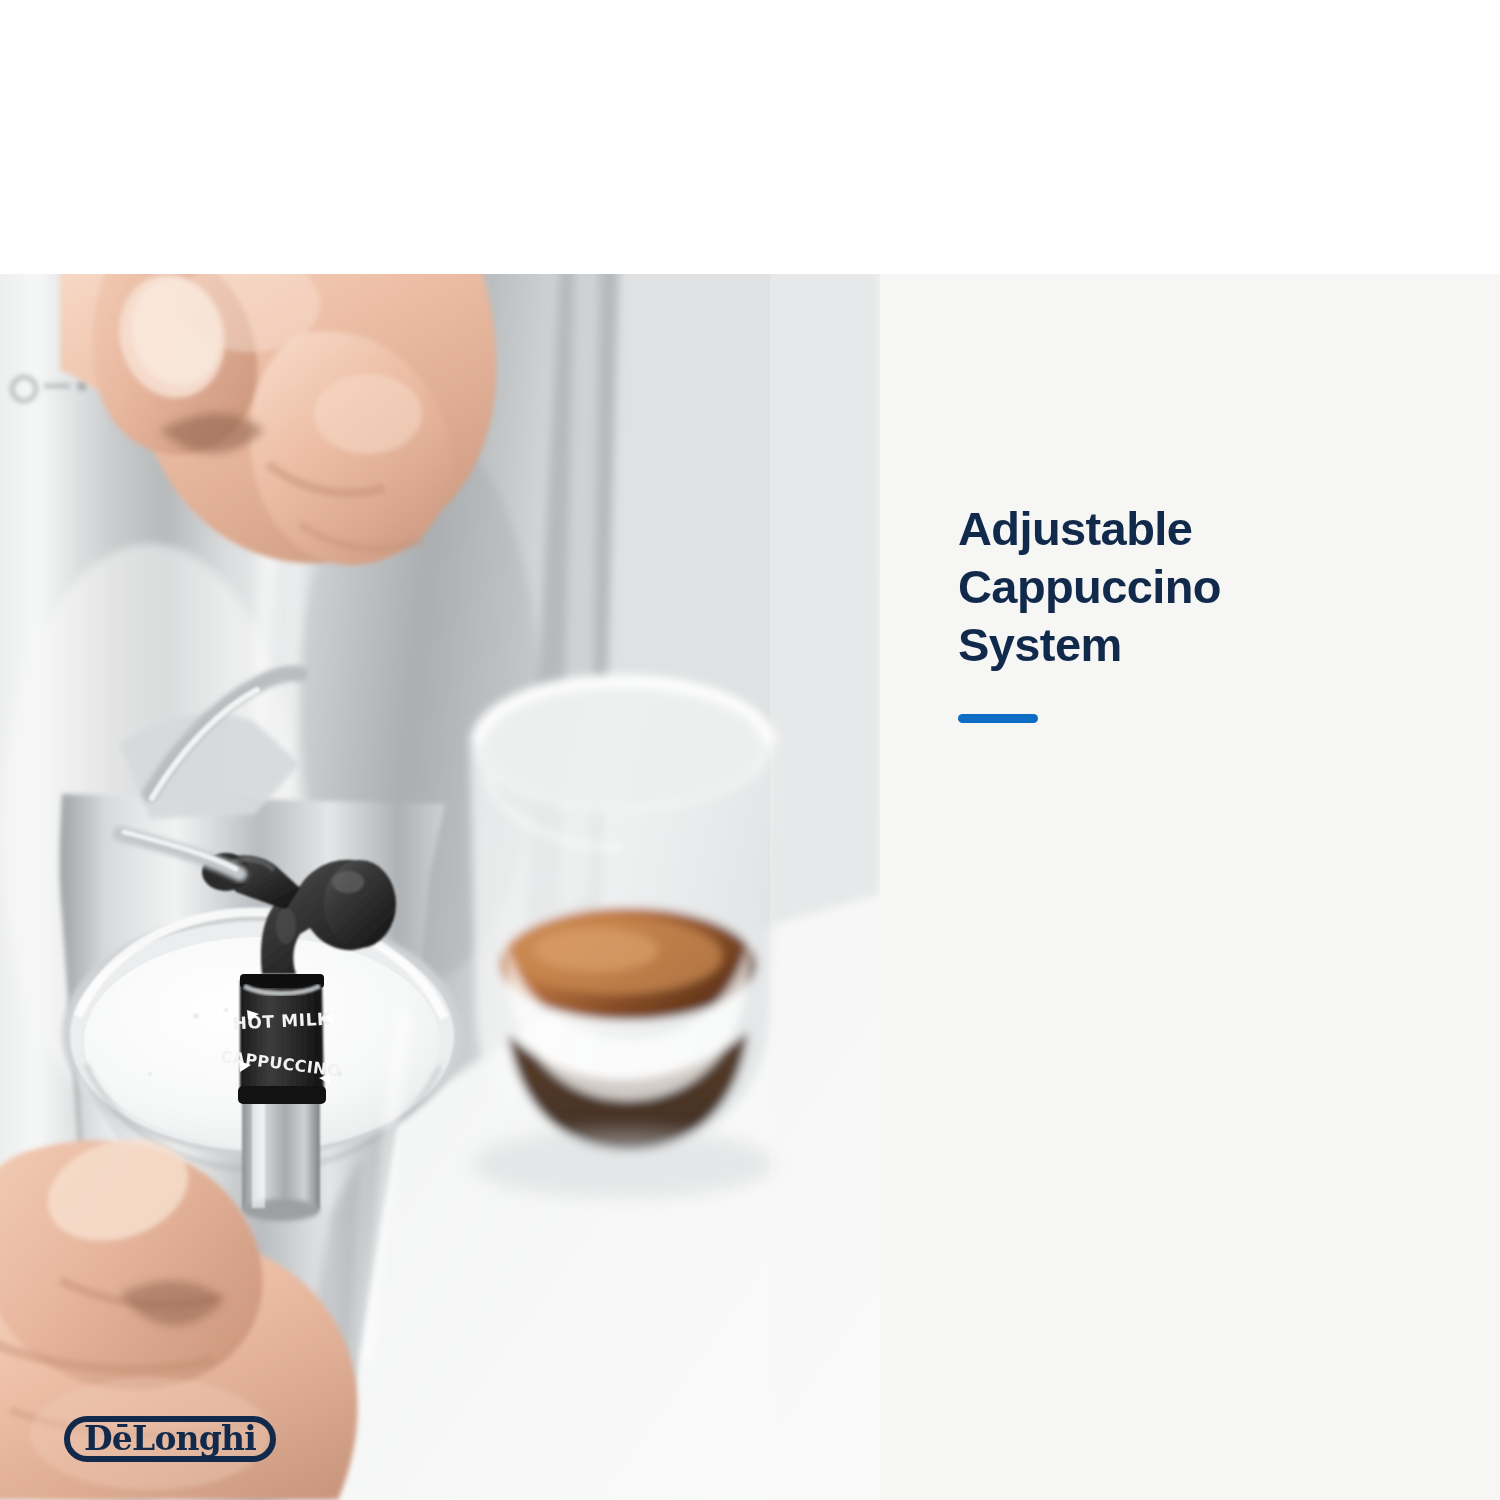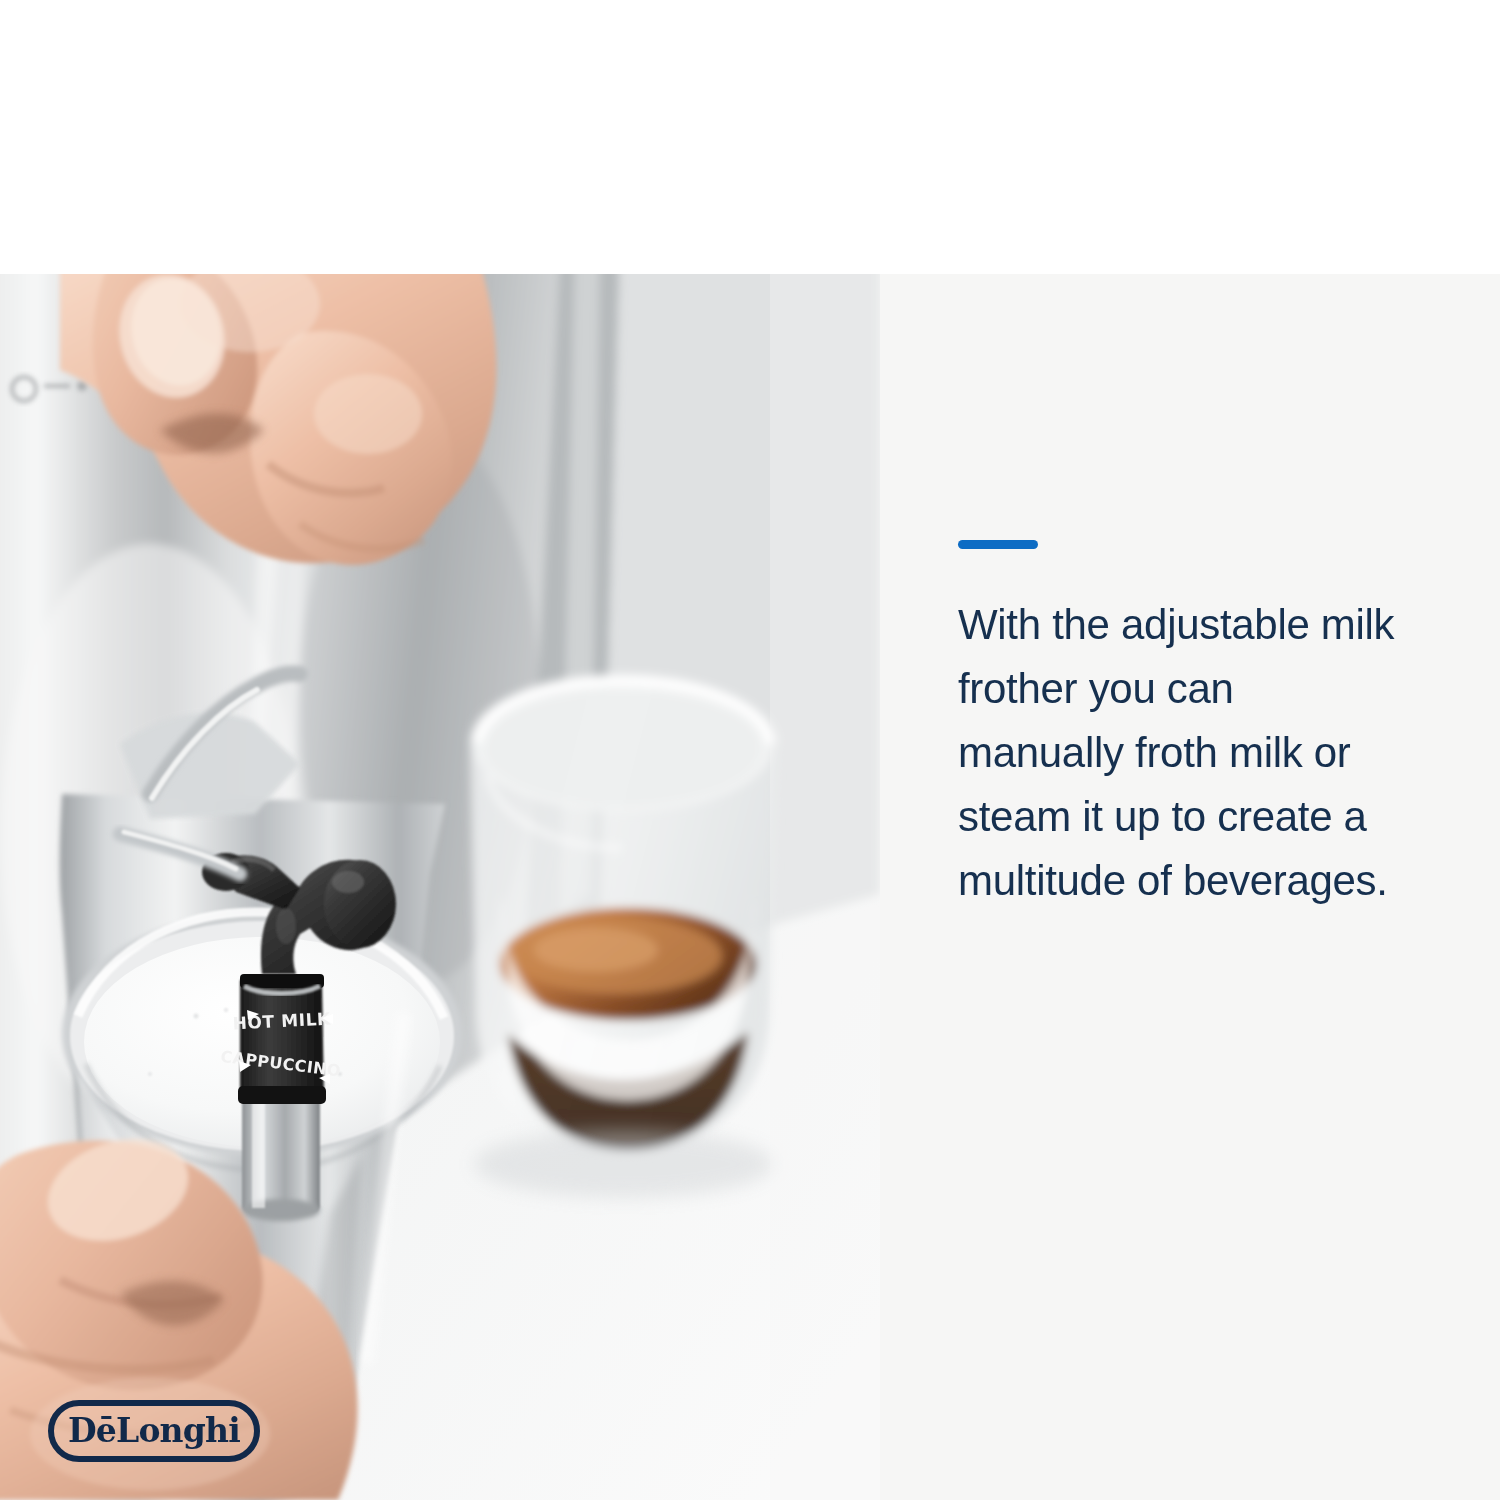--- a/index.html
+++ b/index.html
@@ -98,24 +98,24 @@
     font-size: 42px;
     line-height: 64px;
     color: #16304f;
     letter-spacing: -0.3px;
     max-width: 450px;
   }
 
   
   .logo {
     position: absolute;
-    left: 48px;
+    left: 64px;
     bottom: 38px;
     width: 212px;
-    height: 62px;
+    height: 46px;
   }
   .logo-pill {
     position: absolute;
     inset: 0;
     border: 6px solid #11294a;
     border-radius: 33px;
     box-sizing: border-box;
   }
   .logo-text {
     position: absolute;
@@ -396,22 +396,22 @@
         </g>
         <g filter="url(#blurMed)" opacity="0.5">
           <path d="M120 1020 C160 1000 200 1004 224 1026 C196 1060 150 1062 120 1020 Z" fill="#8c5f48"></path>
         </g>
 
         <rect x="770" y="0" width="110" height="1226" fill="#f6f6f5" opacity="0.35"></rect>
       </svg>
     </div>
 
     <div class="text-col">
+      <h2 class="feature-title">Adjustable Cappuccino System</h2>
       <div class="accent-bar"></div>
-      <p class="feature-body">With the adjustable milk frother you can manually froth milk or steam it up to create a multitude of beverages.</p>
     </div>
 
     <div class="logo">
       <div class="logo-pill"></div>
       <div class="logo-text">DēLonghi</div>
     </div>
 
   </div>
 </div>
 

